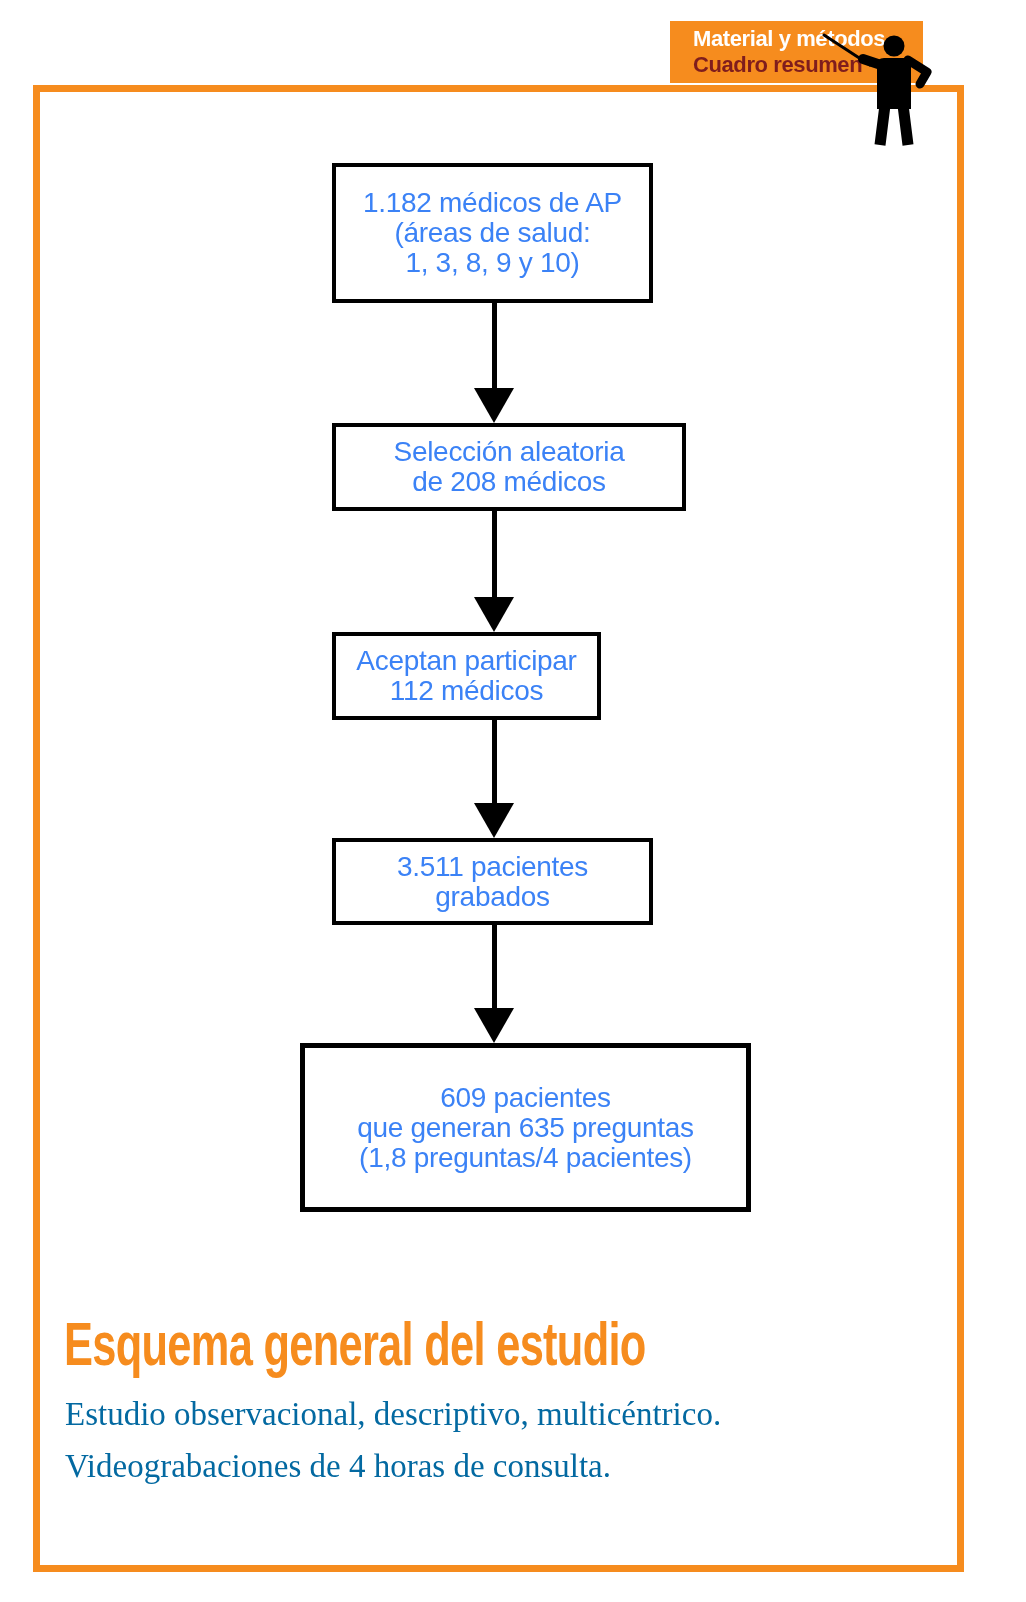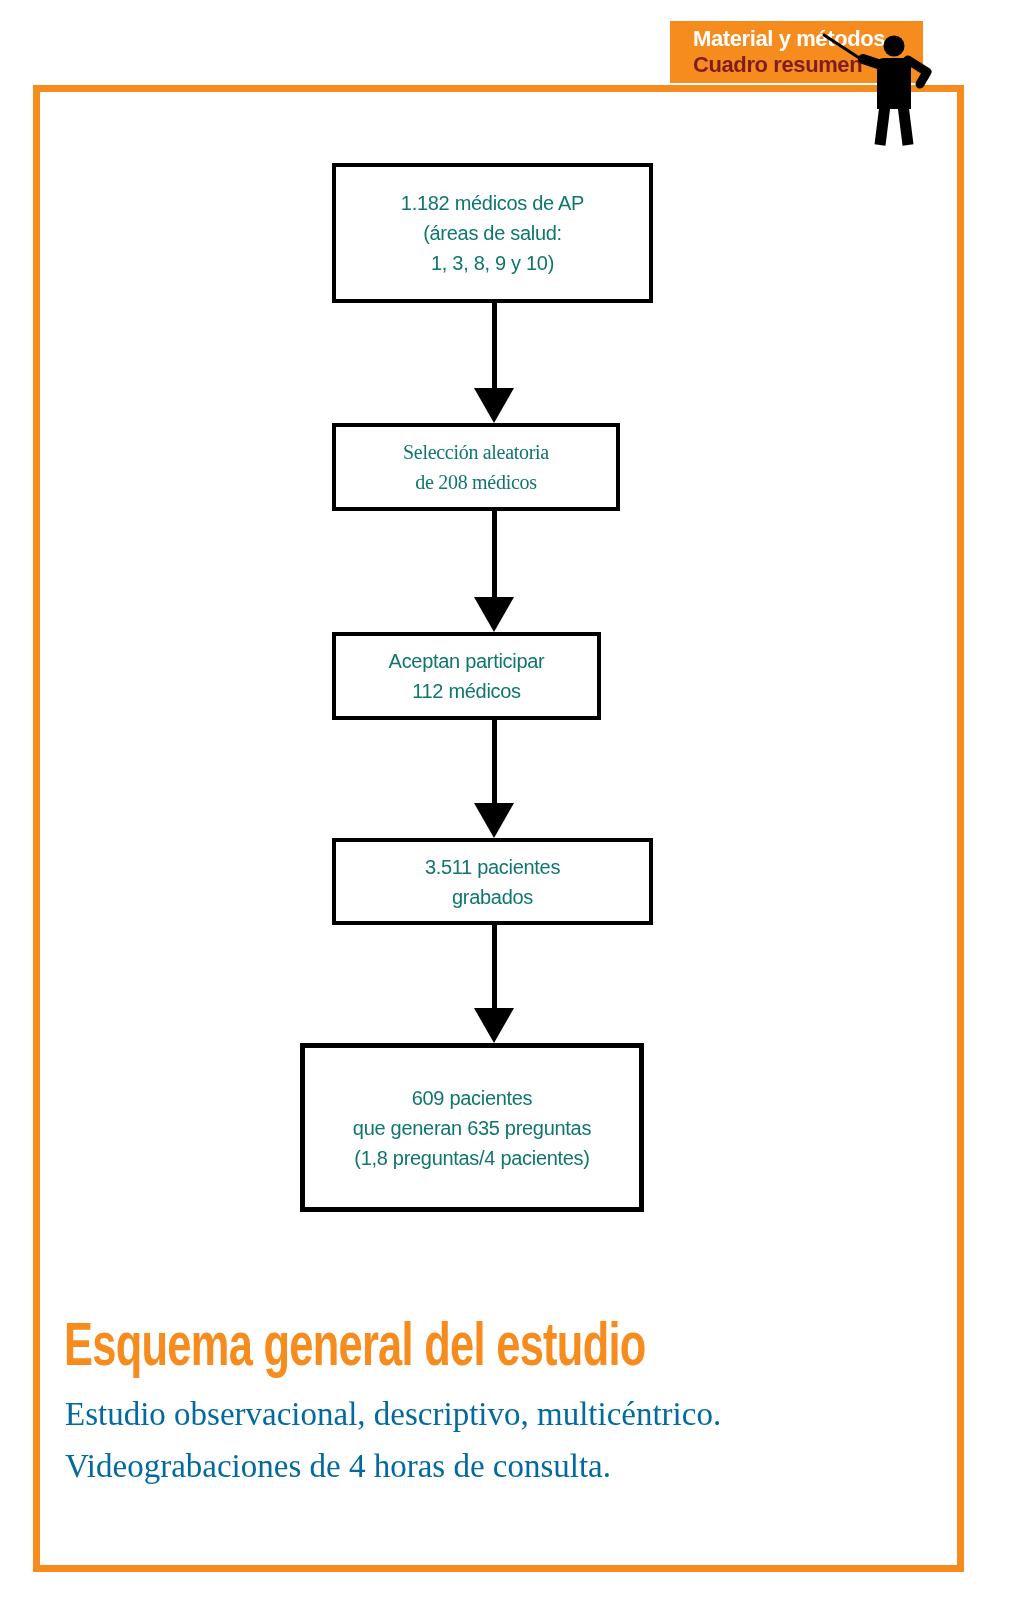--- a/index.html
+++ b/index.html
@@ -48,30 +48,30 @@
     position:absolute;
     background:#ffffff;
     border:4px solid #000000;
     display:flex; flex-direction:column;
     align-items:center; justify-content:center;
     text-align:center;
     z-index:2;
   }
   .flow-box .line {
     display:block;
-    font-size:20px; line-height:30px;
+    font-size:28px; line-height:30px;
     letter-spacing:-0.3px;
-    color:#0f766e;
+    color:#3b82f6;
     white-space:nowrap;
   }
   .box-1 { left:332px; top:163px;  width:321px; height:140px; }
-  .box-2 { left:332px; top:423px;  width:288px; height:88px;font-family:Liberation Serif, serif;  }
+  .box-2 { left:332px; top:423px;  width:354px; height:88px;  }
   .box-3 { left:332px; top:632px;  width:269px; height:88px;  }
   .box-4 { left:332px; top:838px;  width:321px; height:87px;  }
-  .box-5 { left:300px; top:1043px; width:344px; height:169px; border-width:5px; }
+  .box-5 { left:300px; top:1043px; width:451px; height:169px; border-width:5px; }
   
   .arrow {
     position:absolute;
     left:474px; width:40px;
     display:flex; flex-direction:column; align-items:center;
     z-index:2;
   }
   .arrow .shaft { width:5px; background:#000000; flex:1; }
   .arrow .head {
     width:0; height:0;

